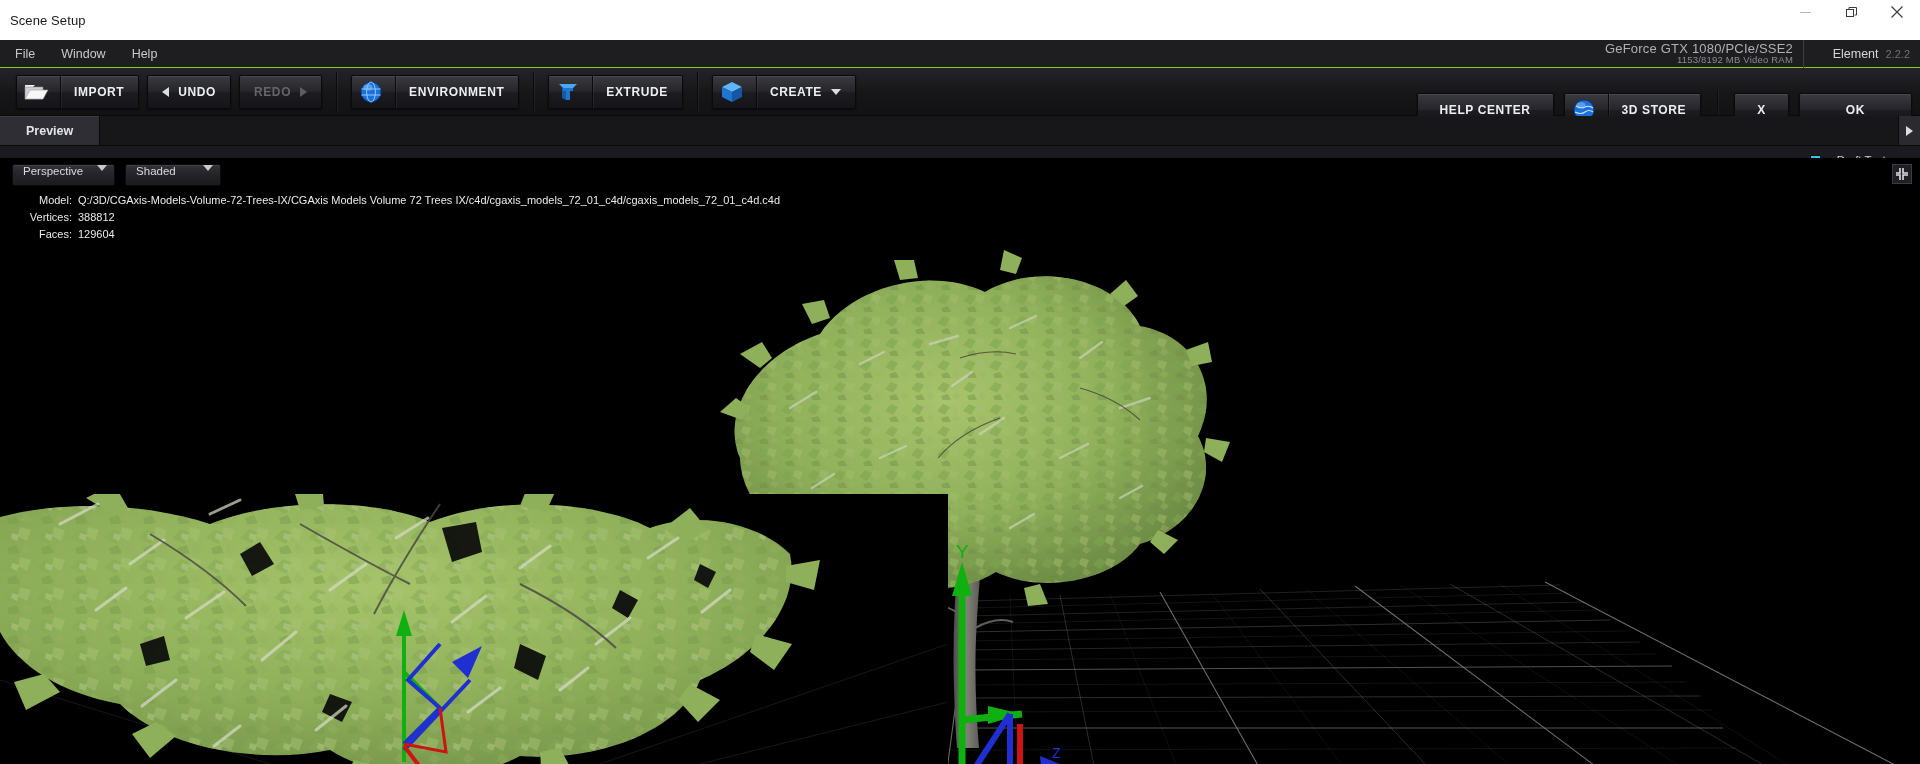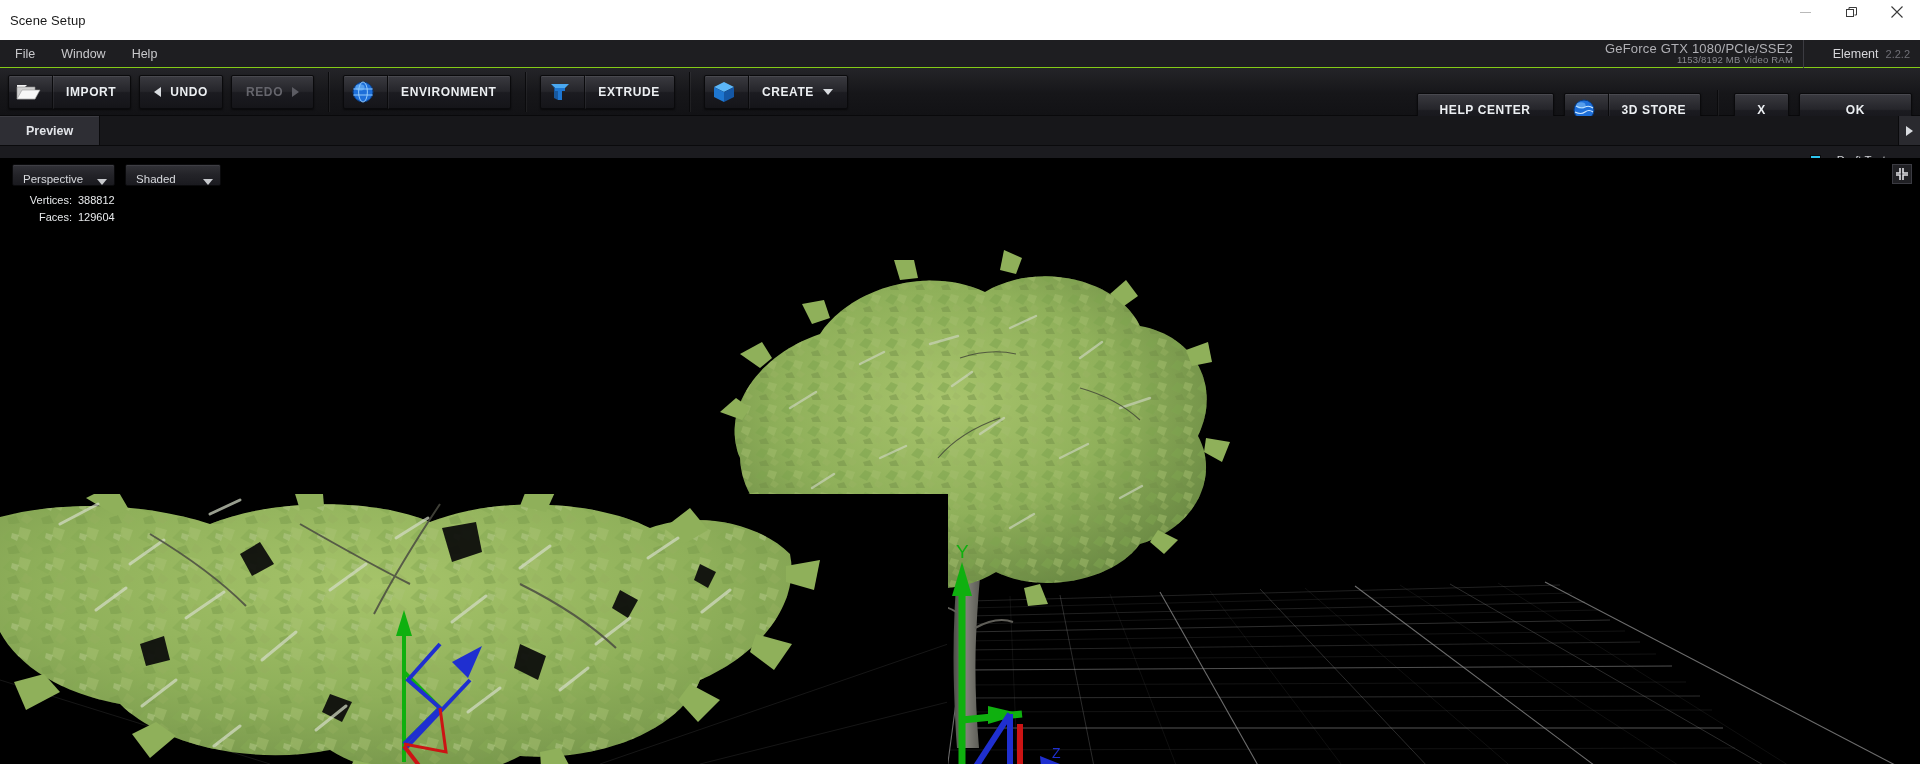--- a/index.html
+++ b/index.html
@@ -63,21 +63,21 @@
   .brand-ver  { font-size: 11px;   color: #6f6f76; }
 
   
   .toolbar {
     height: 48px; width: 100%;
     background: linear-gradient(180deg,#242428 0%, #161619 55%, #121215 100%);
     display: flex; align-items: center;
     position: relative;
     border-bottom: 1px solid #09090b;
   }
-  .tb-left { display: flex; align-items: center; padding-left: 8px; gap: 8px; }
+  .tb-left { display: flex; align-items: center; padding-left: 16px; gap: 8px; }
   .tb-right { position: absolute; right: 8px; top: 18px; height: 48px;
               display: flex; align-items: center; gap: 10px; }
 
   .tbtn {
     height: 34px;
     background: linear-gradient(180deg,#3a3a40 0%, #25252a 48%, #1b1b20 52%, #151519 100%);
     border: 1px solid #0a0a0c;
     border-radius: 2px;
     box-shadow: inset 0 1px 0 rgba(255,255,255,.08), 0 1px 2px rgba(0,0,0,.6);
     display: flex; align-items: center;
@@ -165,21 +165,21 @@
   
   .vp-controls {
     position: absolute; left: 12px; top: 6px; z-index: 30;
     display: flex; gap: 10px;
   }
   .combo {
     height: 22px; min-width: 96px;
     background: linear-gradient(180deg,#313137 0%, #232328 50%, #1a1a1f 100%);
     border: 1px solid #0a0a0c; border-radius: 2px;
     box-shadow: inset 0 1px 0 rgba(255,255,255,.07);
-    display: flex; align-items: flex-end; justify-content: space-between;
+    display: flex; align-items: flex-start; justify-content: space-between;
     padding: 0 7px 0 10px; gap: 14px;
     font-size: 11.5px; color: #d8dade;
   }
   .combo .caret-d { border-top-color: #c7c9cd; }
 
   .vp-layout-btn {
     position: absolute; right: 8px; top: 6px; z-index: 30;
     width: 20px; height: 20px;
     border: 1px solid #3b3b42; background: #202024;
     display: flex; align-items: center; justify-content: center;
@@ -540,20 +540,24 @@
     <svg width="14" height="14" viewBox="0 0 14 14">
       <path d="M1 6 H5 V1" stroke="#e0e0e4" stroke-width="1.6" fill="none"></path>
       <path d="M8 1 V6 H13" stroke="#e0e0e4" stroke-width="1.6" fill="none"></path>
       <path d="M13 8 H8 V13" stroke="#e0e0e4" stroke-width="1.6" fill="none"></path>
       <path d="M5 13 V8 H1" stroke="#e0e0e4" stroke-width="1.6" fill="none"></path>
     </svg>
   </div>
 
   <div class="vp-info">
     <div class="row">
+      <span class="lbl">Model:</span>
+      <span>Q:/3D/CGAxis-Models-Volume-72-Trees-IX/CGAxis Models Volume 72 Trees IX/c4d/cgaxis_models_72_01_c4d/cgaxis_models_72_01_c4d.c4d</span>
+    </div>
+    <div class="row">
       <span class="lbl">Vertices:</span>
       <span>388812</span>
     </div>
     <div class="row">
       <span class="lbl">Faces:</span>
       <span>129604</span>
     </div>
   </div>
 
   <div class="overlay-vp">

